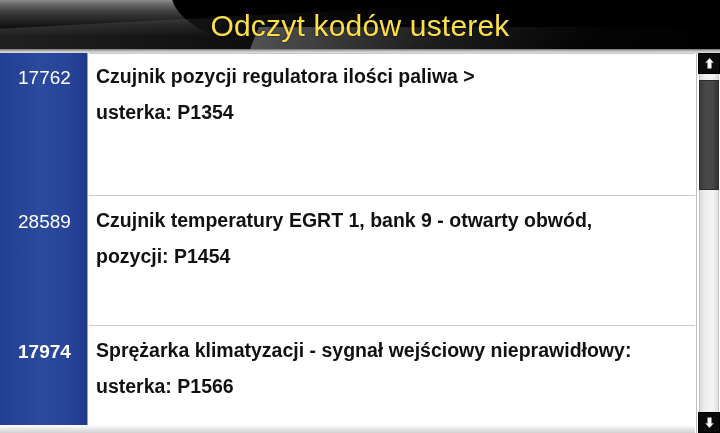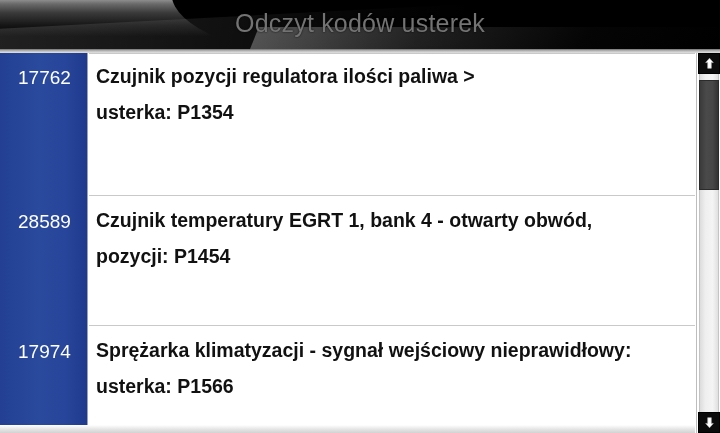--- a/index.html
+++ b/index.html
@@ -82,22 +82,22 @@
         rgba(0,0,0,0) 100%);
     transform: skewX(-22deg);
     transform-origin: left bottom;
     pointer-events: none;
   }
   .titlebar .tb-title {
     position: absolute;
     left: 0; right: 0;
     top: 9px;
     text-align: center;
-    color: #737373;
-    font-size: 25px;
+    color: #fde047;
+    font-size: 30px;
     font-weight: 400;
     letter-spacing: 0.2px;
     text-shadow: 0 0 2px rgba(0,0,0,0.85);
     z-index: 5;
   }
 
   
   .tb-sep {
     position: absolute;
     left: 0; top: 49px;
@@ -180,21 +180,21 @@
     white-space: nowrap;
   }
 
   
   #row-0 { top: 0;   height: 142px; }
   #row-1 { top: 142px; height: 130px; }
   #row-2 { top: 272px; height: 100px; }
 
   #row-0 .row-code { top: 14px; }
   #row-1 .row-code { top: 16px; }
-  #row-2 .row-code { top: 16px; }
+  #row-2 .row-code { top: 16px; font-weight: bold; }
 
   #row-0 .row-text { top: 5px; }
   #row-1 .row-text { top: 7px; }
   #row-2 .row-text { top: 7px; }
 
   
   .scrollbar {
     position: absolute;
     left: 696px; top: 53px;
     width: 24px;
@@ -264,21 +264,21 @@
         <div class="row-text">
           <span class="tline">Czujnik pozycji regulatora ilości paliwa &gt;</span>
           <span class="tline">usterka: P1354</span>
         </div>
       </div>
 
       <div class="row" id="row-1">
         <div class="row-sep"></div>
         <div class="row-code">28589</div>
         <div class="row-text">
-          <span class="tline">Czujnik temperatury EGRT 1, bank 4 - otwarty obwód,</span>
+          <span class="tline">Czujnik temperatury EGRT 1, bank 9 - otwarty obwód,</span>
           <span class="tline">pozycji: P1454</span>
         </div>
       </div>
 
       <div class="row" id="row-2">
         <div class="row-sep"></div>
         <div class="row-code">17974</div>
         <div class="row-text">
           <span class="tline">Sprężarka klimatyzacji - sygnał wejściowy nieprawidłowy:</span>
           <span class="tline">usterka: P1566</span>

